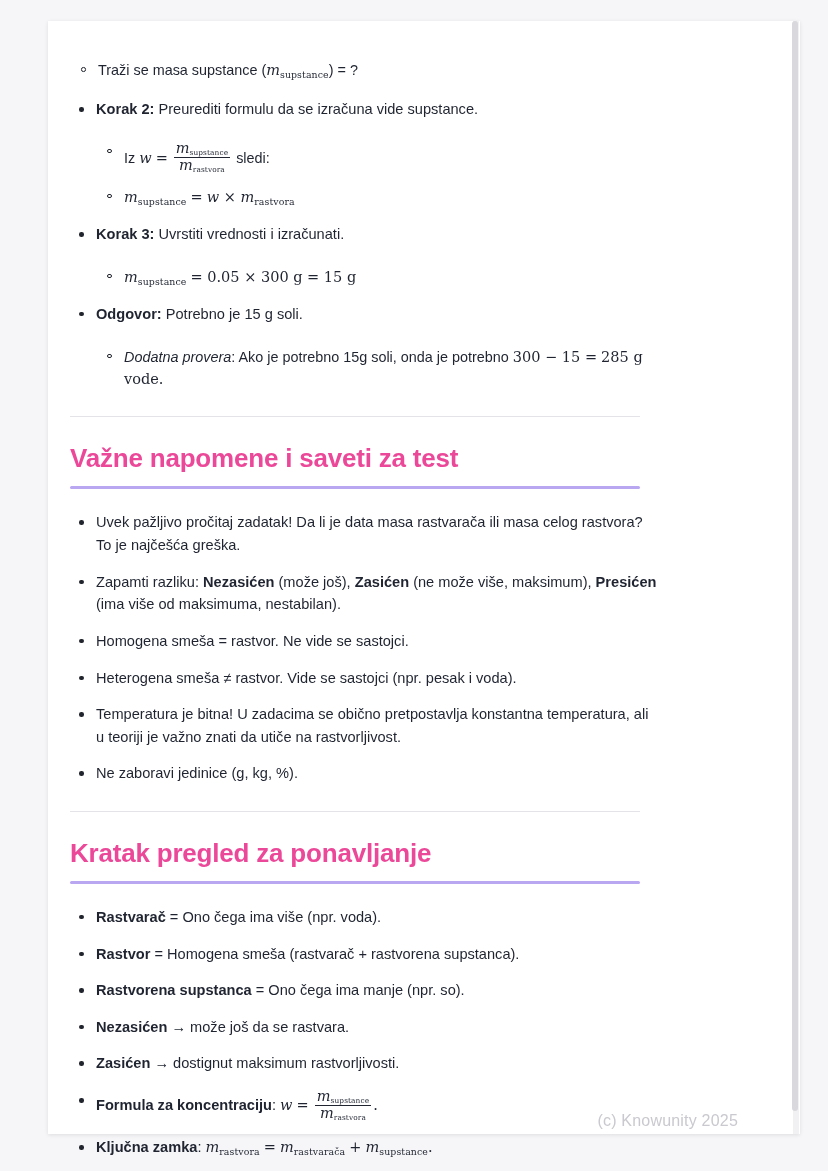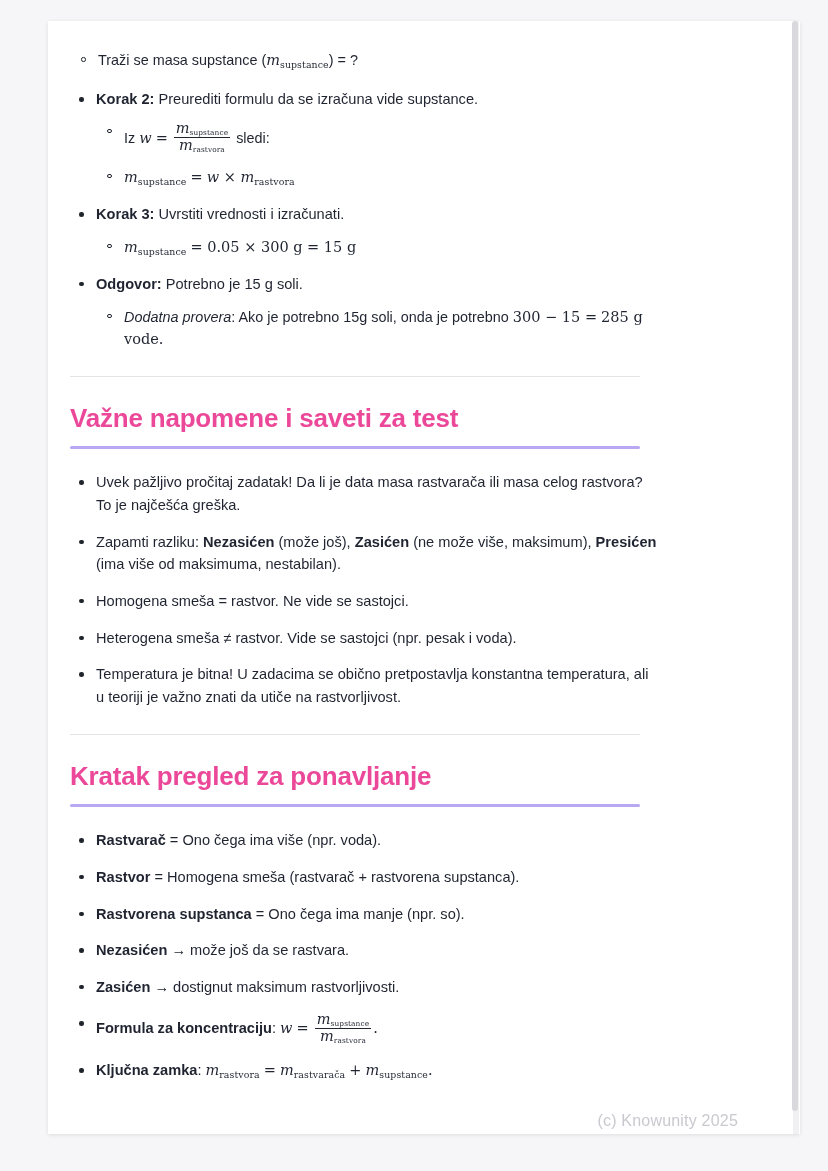--- a/index.html
+++ b/index.html
@@ -69,21 +69,21 @@
     position: absolute;
     left: 9px;
     top: 9px;
     width: 4.5px;
     height: 4.5px;
     border-radius: 50%;
     background: #20242c;
   }
   
   .l2 {
-    margin-top: 10px;
+    margin-top: 20px;
     margin-bottom: 2px;
   }
   .l2 > li {
     padding-left: 28px;
     margin-bottom: 12px;
     font-size: 14.4px;
   }
   .l2 > li::before {
     content: "";
     position: absolute;
@@ -251,20 +251,23 @@
       </li>
       <li>
         <span>Homogena smeša = rastvor. Ne vide se sastojci.</span>
       </li>
       <li>
         <span>Heterogena smeša ≠ rastvor. Vide se sastojci (npr. pesak i voda).</span>
       </li>
       <li>
         <span>Temperatura je bitna! U zadacima se obično pretpostavlja konstantna temperatura, ali u teoriji je važno znati da utiče na rastvorljivost.</span>
       </li>
+      <li>
+        <span>Ne zaboravi jedinice (g, kg, %).</span>
+      </li>
     </ul>
 
     <hr class="sep">
 
     <h2 class="section">Kratak pregled za ponavljanje</h2>
     <div class="underline"></div>
 
     <ul class="l1">
       <li>
         <b>Rastvarač</b><span> = Ono čega ima više (npr. voda).</span>

